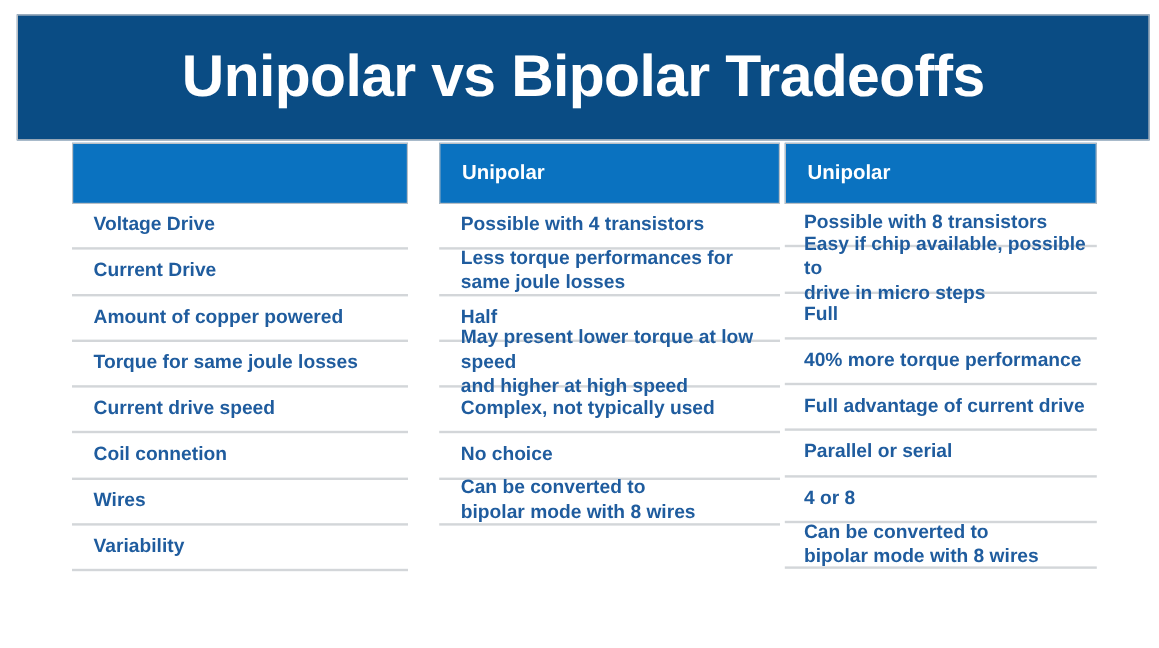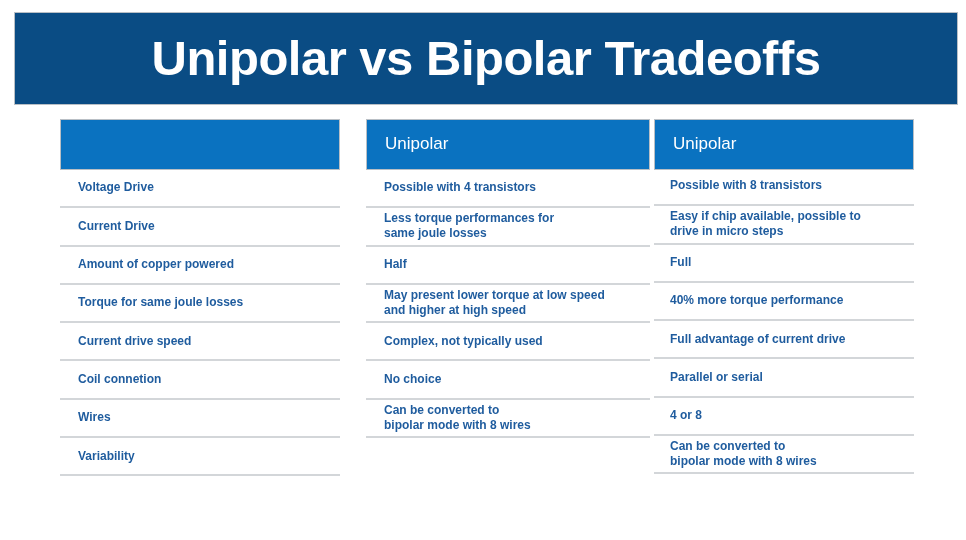--- a/index.html
+++ b/index.html
@@ -14,21 +14,21 @@
     overflow: hidden;
     position: relative;
   }
 
   
   #title-banner {
     position: absolute;
     left: 14px;
     top: 12px;
     width: 944px;
-    height: 93px;
+    height: 105px;
     background: #0a4c84;
     border: 1px solid #b9bfc5;
     box-sizing: border-box;
     display: flex;
     align-items: center;
     justify-content: center;
   }
   #title-text {
     color: #ffffff;
     font-size: 49px;
@@ -62,37 +62,37 @@
     border: 1px solid #b9bfc5;
     box-sizing: border-box;
     display: flex;
     align-items: center;
     padding-left: 18px;
   }
   #column-2 .col-header { width: 260px; }
   .col-header-label {
     color: #ffffff;
     font-size: 17px;
-    font-weight: normal;
+    font-weight: bold;
     line-height: 1.1;
   }
 
   .rows { position: relative; }
 
   .cell {
     box-sizing: border-box;
     border-bottom: 2px solid #d3d6d9;
     display: flex;
     align-items: center;
     padding-left: 16px;
     padding-right: 6px;
   }
   .cell-text {
     color: #1f5c9e;
-    font-size: 12px;
+    font-size: 16px;
     font-weight: bold;
     line-height: 1.28;
     white-space: pre-line;
   }
 
   
   #column-0 .cell { height: 38.3px; }
   #column-1 .cell { height: 38.3px; }
   #column-2 .cell { height: 38.3px; align-items: center; }
 

